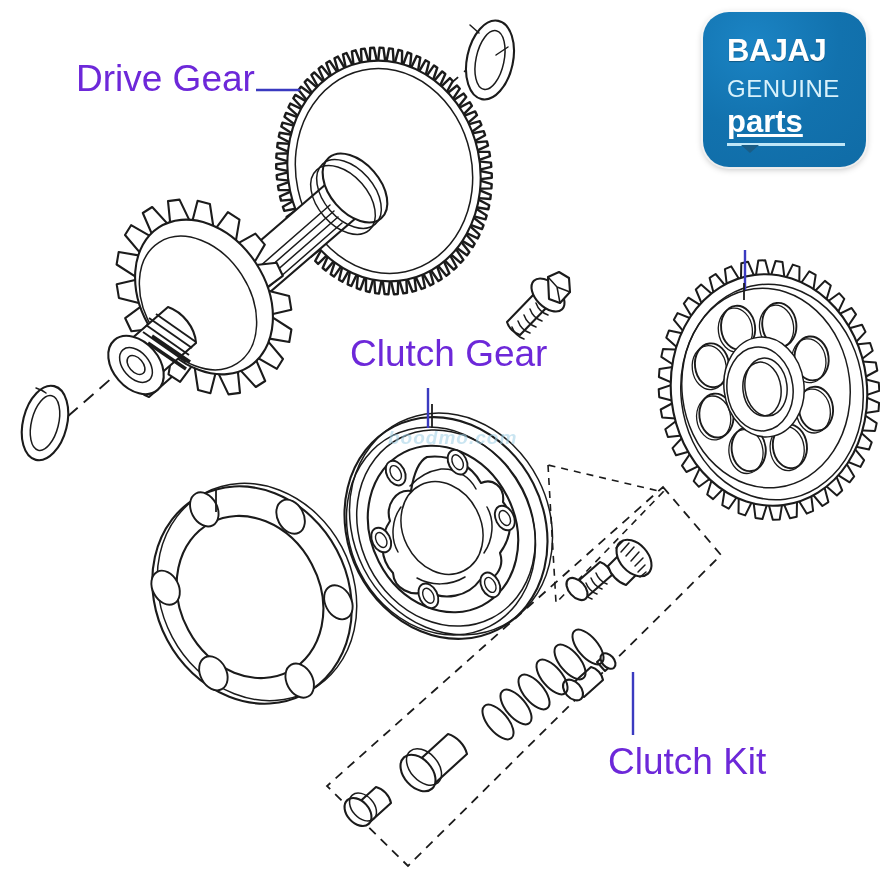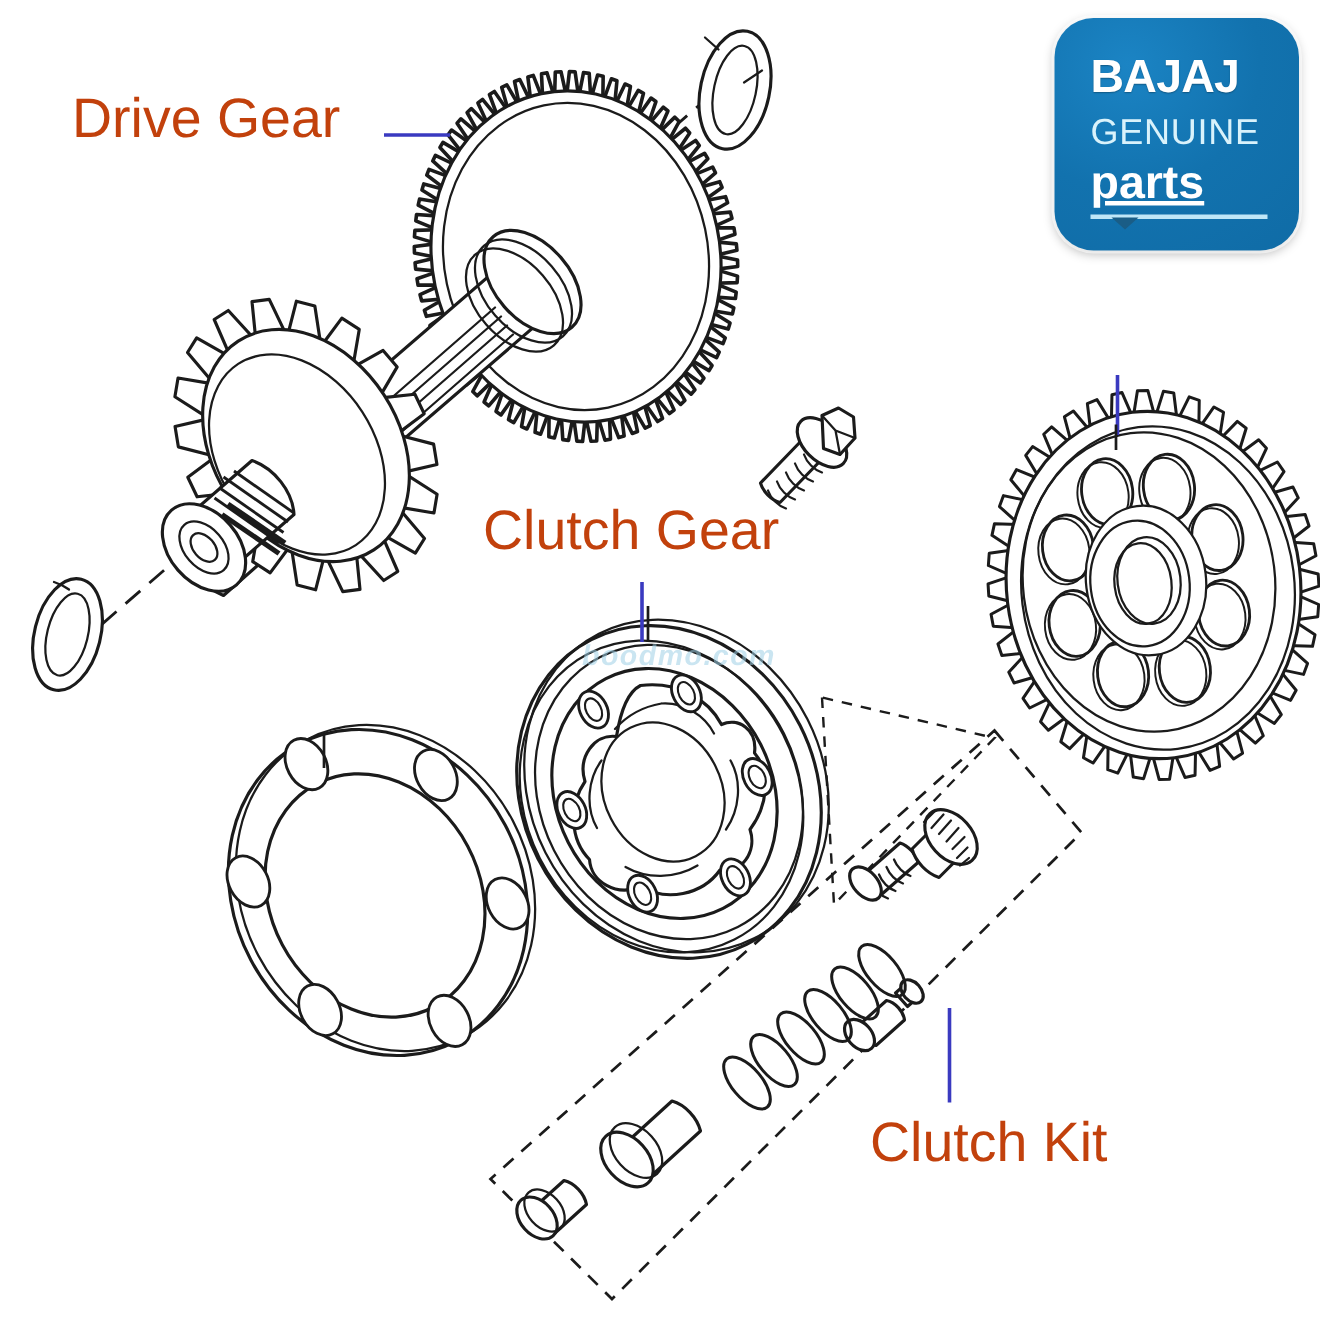--- a/index.html
+++ b/index.html
@@ -17,27 +17,28 @@
   }
   #diagram{
     position:absolute;
     left:0; top:0;
     width:880px;
     height:880px;
   }
   
   .callout{
     position:absolute;
-    color:#c2410c;
+    color:#6d28d9;
     font-size:37px;
     font-weight:400;
     letter-spacing:0px;
     white-space:nowrap;
     line-height:1;
     font-family:"Liberation Sans","DejaVu Sans",sans-serif;
+    margin-left:28px;
   }
   #label-drive-gear{ left:48px;  top:60px; }
   #label-clutch-gear{ left:632px; top:203px; }
   #label-clutch-body{ left:322px; top:335px; }
   #label-repair-kit{  left:580px; top:743px; }
 
   
   #brand-badge{
     position:absolute;
     left:703px; top:12px;

